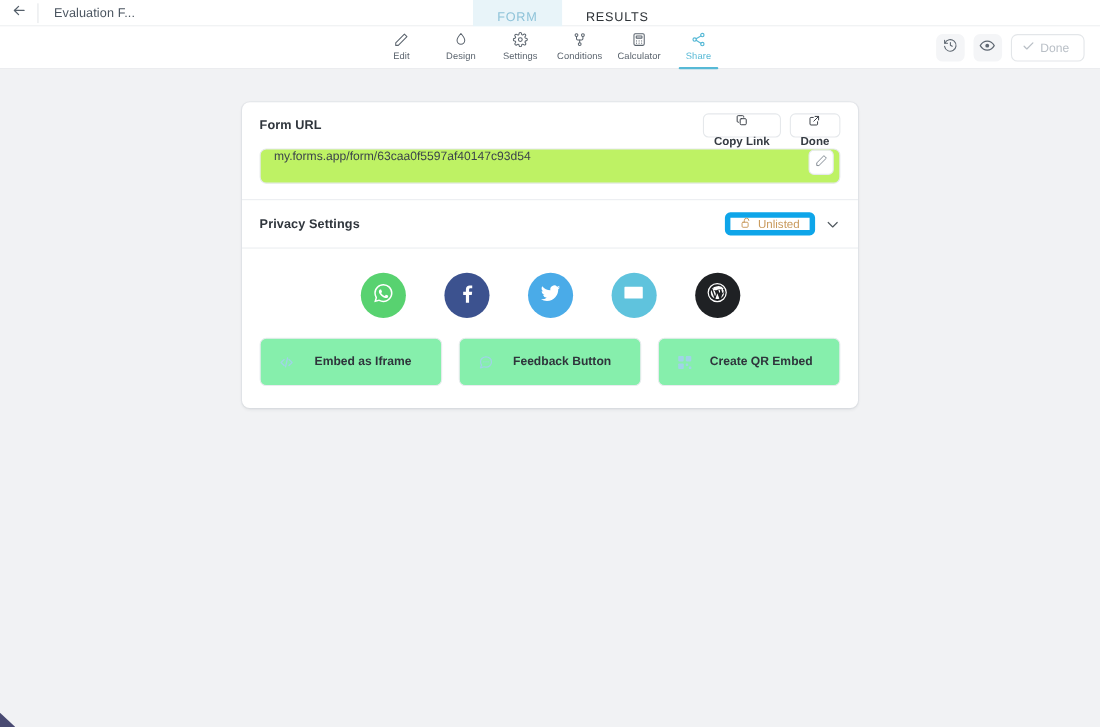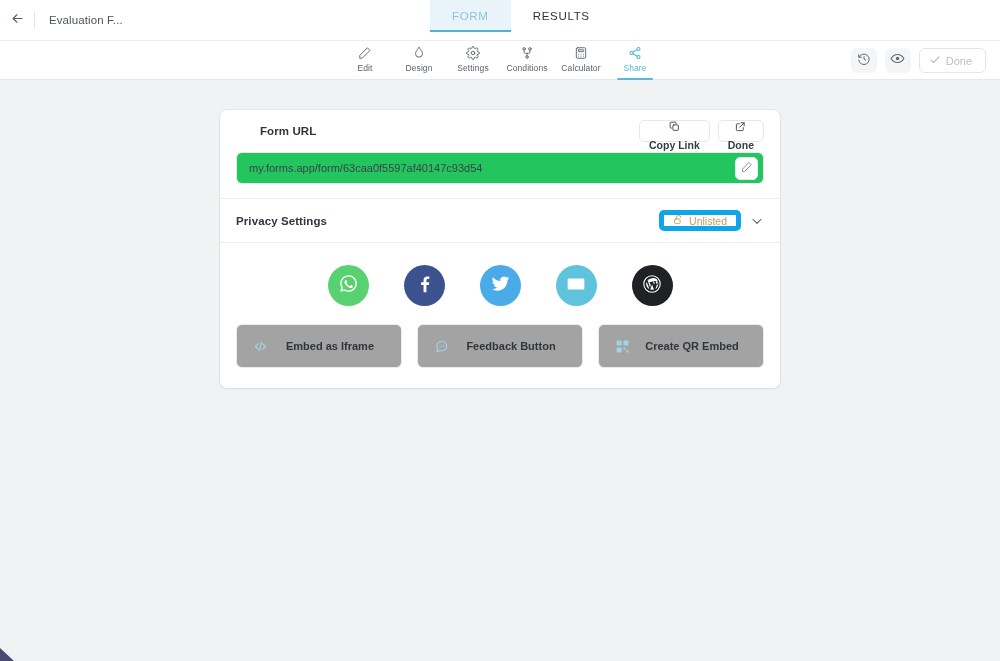--- a/index.html
+++ b/index.html
@@ -7,21 +7,21 @@
     margin: 0; padding: 0;
     width: 1000px; height: 661px;
     background: #f1f2f4;
     font-family: "Liberation Sans", sans-serif;
     -webkit-font-smoothing: antialiased;
   }
 
   
   .topbar {
     position: relative;
-    height: 41px;
+    height: 24px;
     background: #ffffff;
     display: flex;
     align-items: center;
     border-bottom: 1px solid #eceef0;
   }
   .back-btn {
     width: 34px; height: 32px;
     display: flex; align-items: center; justify-content: center;
     color: #55606b;
     cursor: pointer;
@@ -155,21 +155,20 @@
   }
 
   .section {
     padding: 0 16px;
   }
   .row-head {
     height: 42px;
     display: flex;
     align-items: center;
     justify-content: space-between;
-    margin-left: 24px;
   }
   .row-title {
     font-size: 11.5px;
     font-weight: bold;
     color: #2f353c;
     letter-spacing: .1px;
   }
   .head-actions { display: flex; gap: 8px; }
   .mini-btn {
     height: 22px;
@@ -183,23 +182,23 @@
     font-weight: bold;
     cursor: pointer;
     flex-direction: column;
   }
 
   .url-field {
     margin: 0 16px 14px 16px;
     height: 32px;
     border: 1px solid #e6e9ec;
     border-radius: 6px;
-    background: #22c55e;
-    display: flex;
-    align-items: center;
+    background: #bef264;
+    display: flex;
+    align-items: flex-start;
     padding-left: 12px;
     padding-right: 5px;
     justify-content: space-between;
   }
   .url-text {
     font-size: 11px;
     color: #3b434b;
   }
   .pencil-btn {
     width: 23px; height: 23px;
@@ -249,21 +248,21 @@
   .cards-row {
     padding: 0 16px 20px 16px;
     display: flex;
     gap: 15px;
   }
   .action-card {
     flex: 1;
     height: 44px;
     border: 1px solid #e9ecef;
     border-radius: 6px;
-    background: #a3a3a3;
+    background: #86efac;
     display: flex;
     align-items: center;
     padding-left: 14px;
     gap: 8px;
     cursor: pointer;
   }
   .action-card .acicon {
     width: 18px;
     display: flex; align-items: center; justify-content: center;
     color: #9fd4e6;

